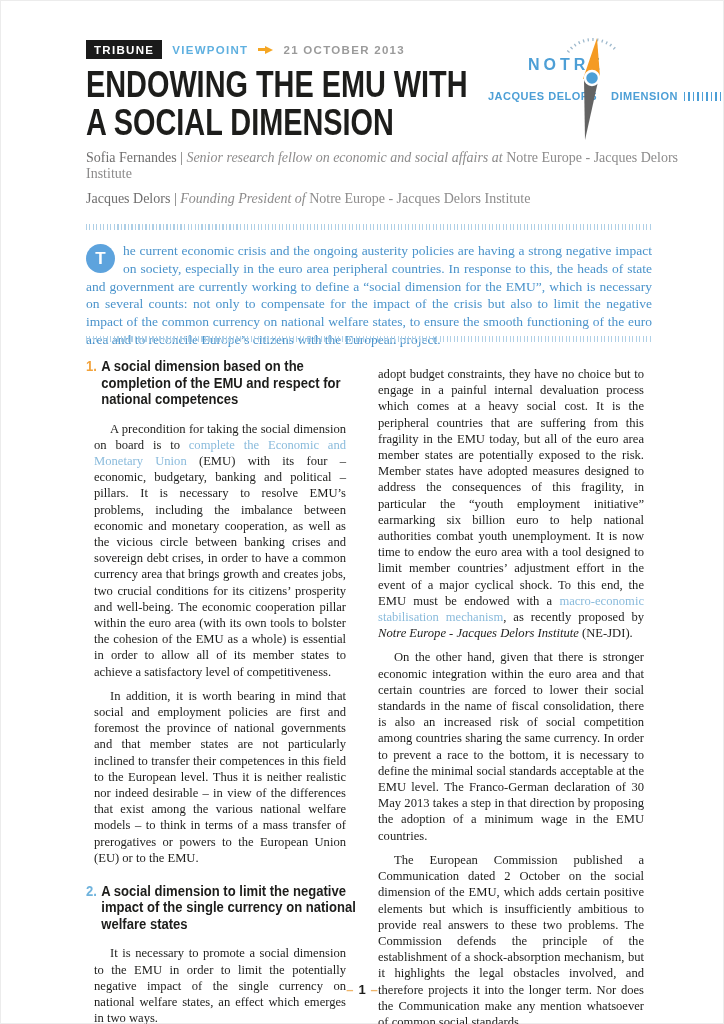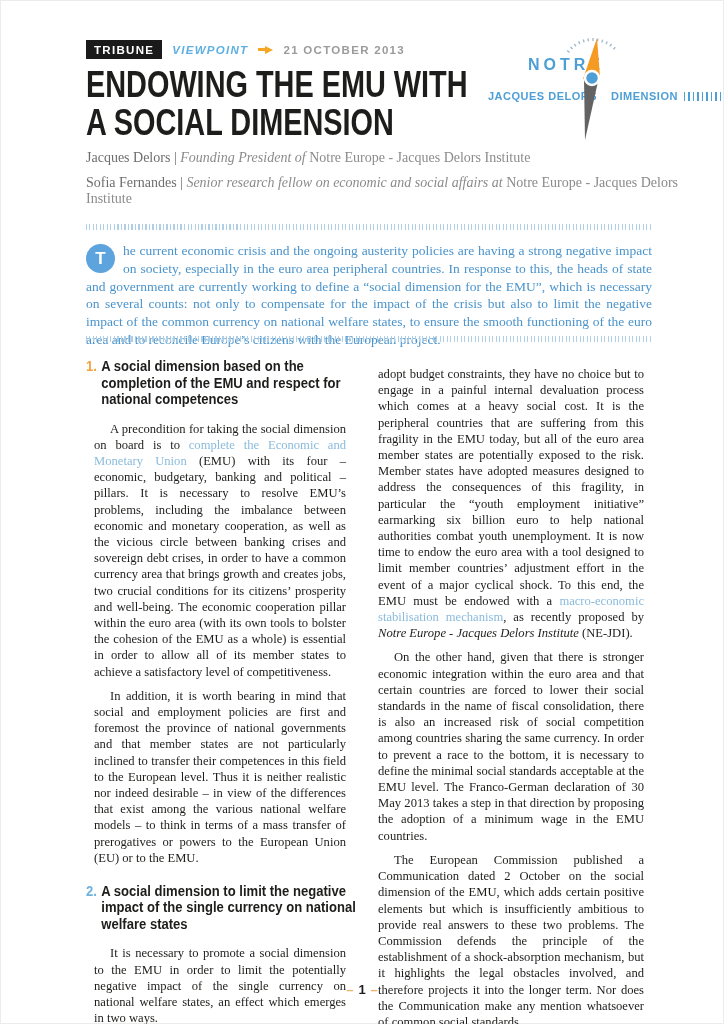--- a/index.html
+++ b/index.html
@@ -3,21 +3,21 @@
 <meta charset="utf-8">
 <style>
   html,body{margin:0;padding:0;background:#ffffff;}
   .page{position:relative;width:724px;height:1024px;background:#fff;overflow:hidden;
         font-family:"Liberation Serif",serif;color:#1d1d1b;box-shadow:inset 0 0 0 1px #ececec;}
 
   
   .masthead{position:absolute;left:86px;top:40px;display:flex;align-items:center;gap:10px;
             font-family:"Liberation Sans",sans-serif;font-weight:700;font-size:11.5px;letter-spacing:1.3px;}
   .tribune-box{background:#1a1a1a;color:#fff;padding:4px 8px 3px 8px;}
-  .viewpoint{color:#5fb0e0;font-style:italic;}
+  .viewpoint{color:#5fb0e0;}
   .mast-arrow{display:flex;align-items:center;}
   .arrow-tail{width:7px;height:3px;background:#f5a623;}
   .arrow-head{width:0;height:0;border-left:8px solid #f5a623;border-top:4.5px solid transparent;border-bottom:4.5px solid transparent;}
   .mast-date{color:#9b9b9b;}
 
   
   .logo{position:absolute;left:488px;top:38px;width:180px;height:86px;color:#4d9fd6;
         font-family:"Liberation Sans",sans-serif;font-weight:700;}
   .logo-notre{position:absolute;top:18px;left:40px;font-size:16px;letter-spacing:4px;}
   .logo-europe{position:absolute;top:24px;left:28px;font-size:28px;line-height:28px;letter-spacing:1px;white-space:nowrap;}
@@ -107,24 +107,24 @@
     </svg>
   </div>
 
   <h1 class="title">
     <div>ENDOWING THE EMU WITH</div>
     <div>A SOCIAL DIMENSION</div>
   </h1>
 
   <div class="authors">
     <div class="author-line">
-      <span class="a-name">Jacques Delors</span><span class="a-sep"> | </span><span class="a-role">Founding President of </span><span class="a-org">Notre Europe - Jacques Delors Institute</span>
+      <span class="a-name">Sofia Fernandes</span><span class="a-sep"> | </span><span class="a-role">Senior research fellow on economic and social affairs at </span><span class="a-org">Notre Europe - Jacques Delors Institute</span>
     </div>
     <div class="author-line">
-      <span class="a-name">Sofia Fernandes</span><span class="a-sep"> | </span><span class="a-role">Senior research fellow on economic and social affairs at </span><span class="a-org">Notre Europe - Jacques Delors Institute</span>
+      <span class="a-name">Jacques Delors</span><span class="a-sep"> | </span><span class="a-role">Founding President of </span><span class="a-org">Notre Europe - Jacques Delors Institute</span>
     </div>
   </div>
 
   <div class="tickrow tickrow-top"></div>
   <div class="intro">
     <span class="dropcap">T</span><span class="intro-text">he current economic crisis and the ongoing austerity policies are having a strong negative impact on society, especially in the euro area peripheral countries. In response to this, the heads of state and government are currently working to define a “social dimension for the EMU”, which is necessary on several counts: not only to compensate for the impact of the crisis but also to limit the negative impact of the common currency on national welfare states, to ensure the smooth functioning of the euro area and to reconcile Europe’s citizens with the European project.</span>
   </div>
   <div class="tickrow tickrow-bottom"></div>
 
   <div class="col col-left">

